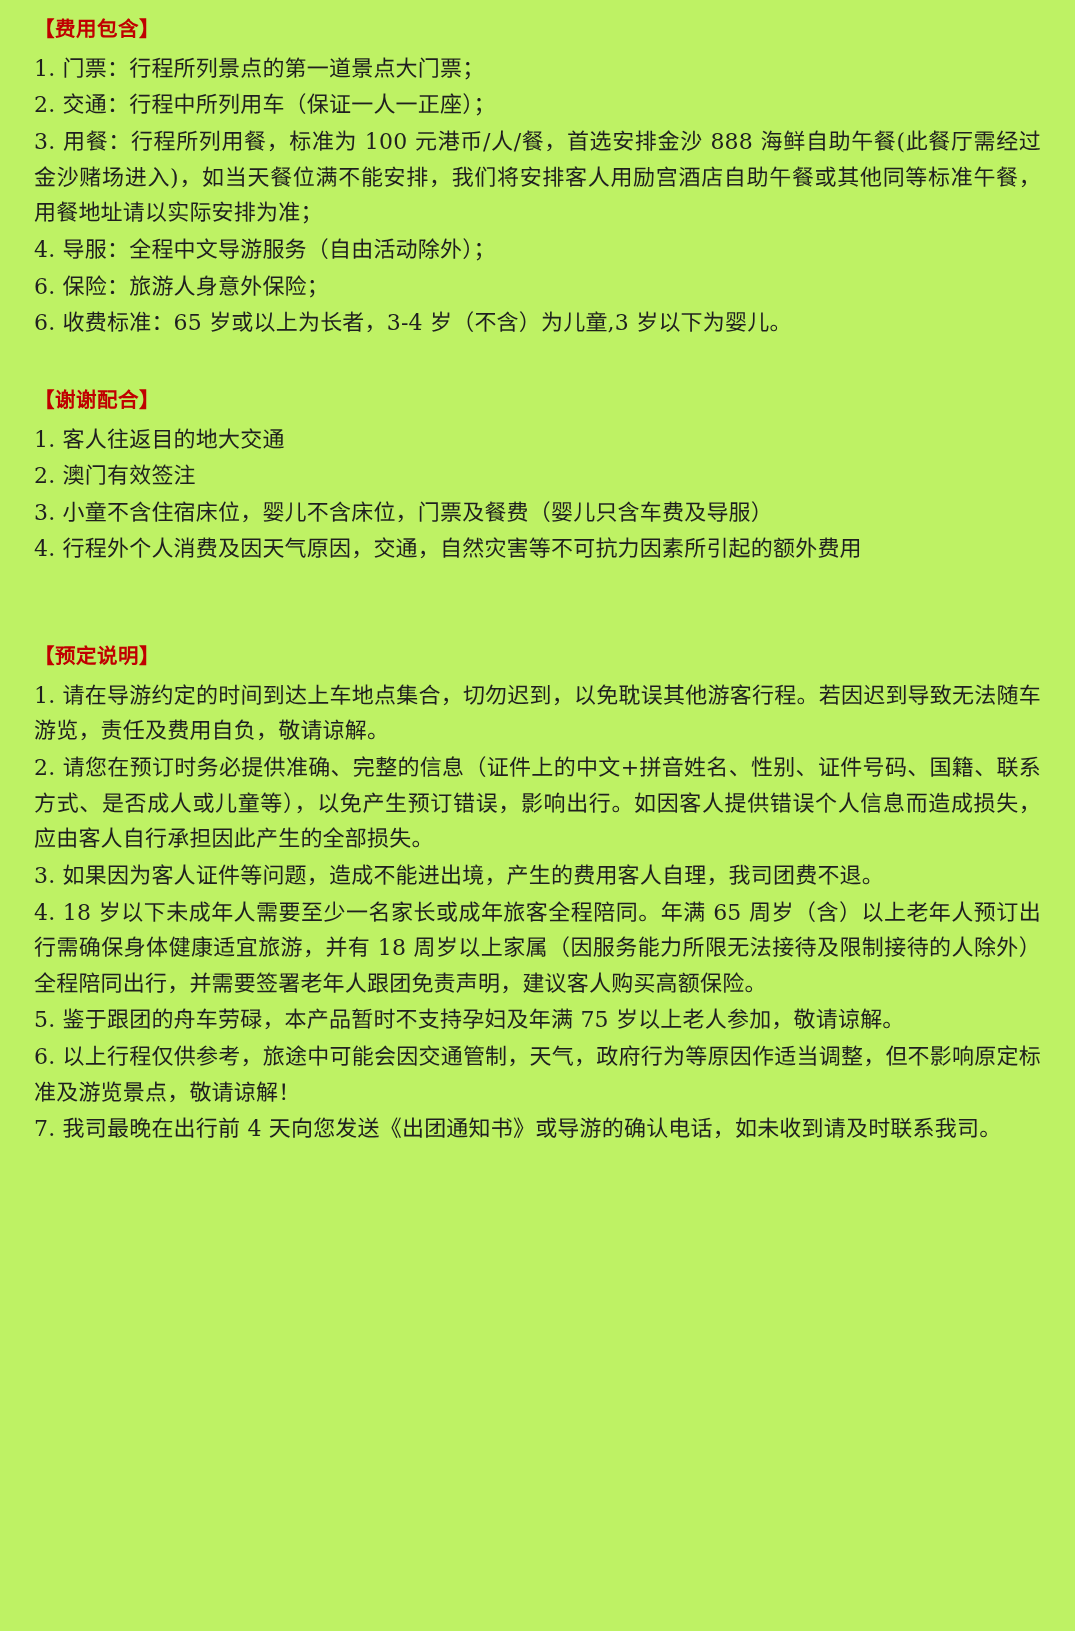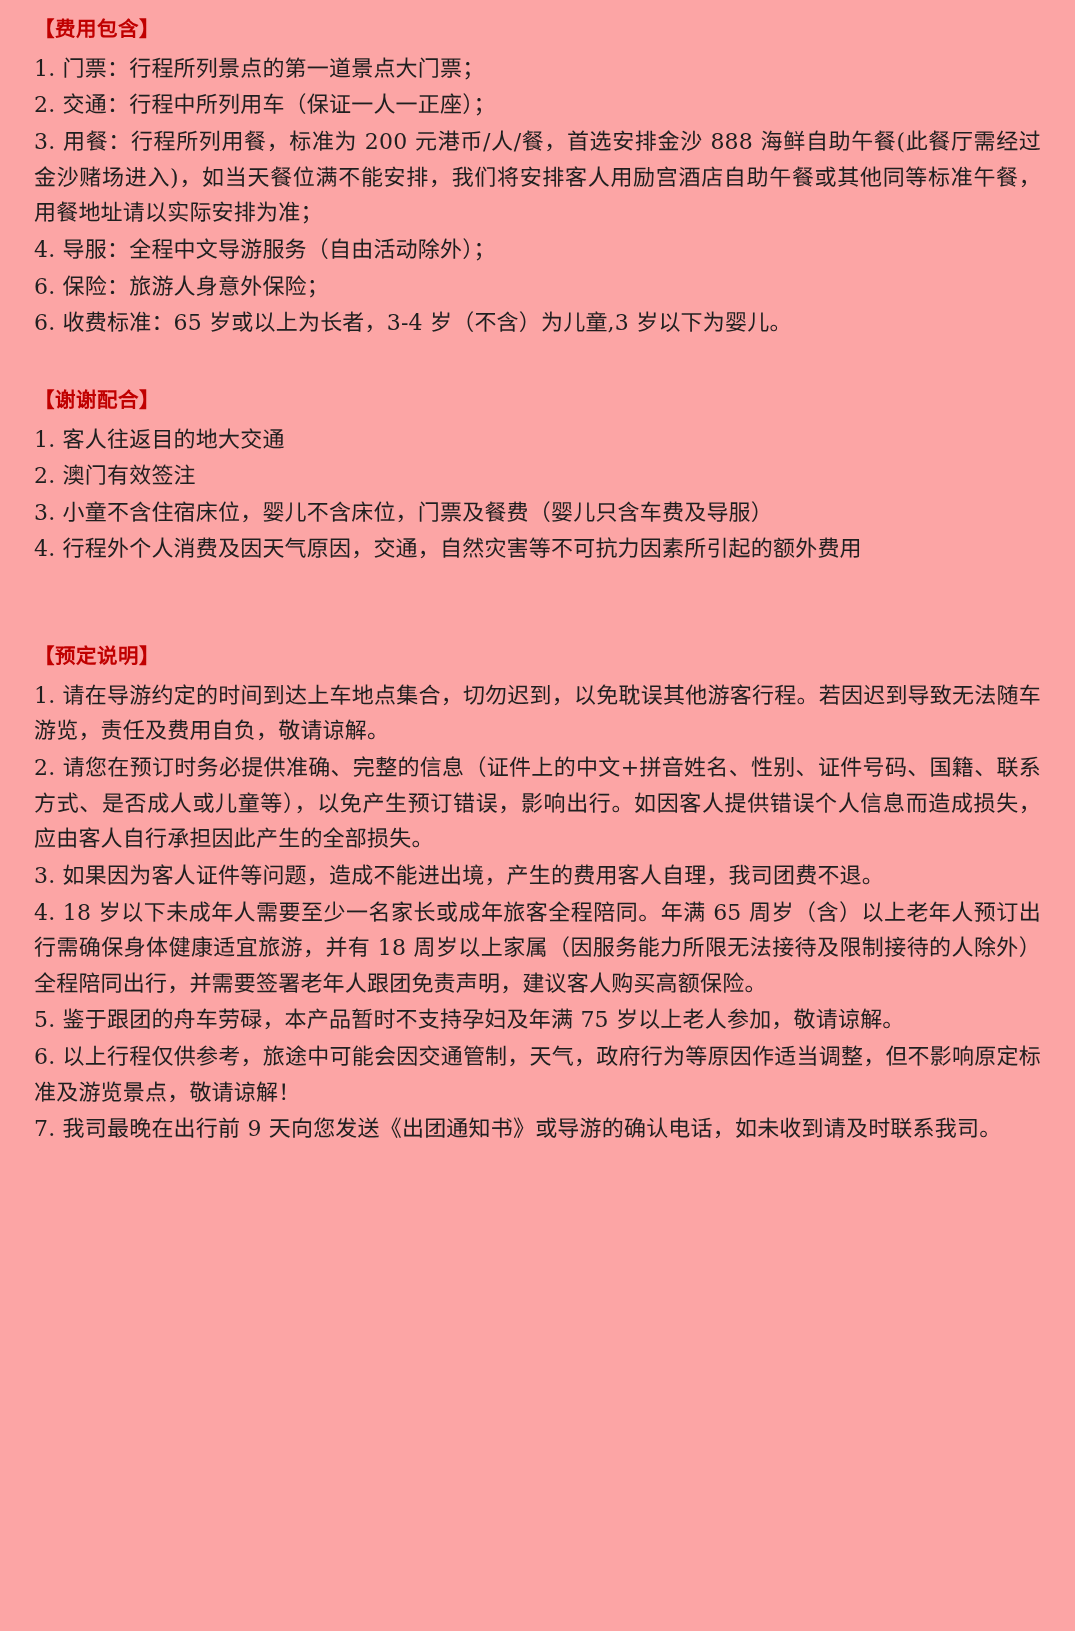--- a/index.html
+++ b/index.html
@@ -11,21 +11,21 @@
     width: 1075px;
     min-height: 1631px;
     font-family: "DejaVu Serif", "Liberation Serif", serif;
     color: #1a1a1a;
   }
   .page {
     width: 1075px;
     min-height: 1631px;
     box-sizing: border-box;
     padding: 14px 34px 10px 34px;
-    background: #fca5a5;
+    background: #bef264;
   }
   .section {
     margin-bottom: 14px;
   }
   .section-heading {
     color: #c00000;
     font-weight: bold;
     font-size: 20.5px;
     line-height: 1.5;
     letter-spacing: 0.5px;
@@ -45,21 +45,21 @@
 </style>
 </head>
 <body>
 
 <div class="page">
 
   <div class="section">
     <p class="section-heading">【费用包含】</p>
     <p class="item">1. 门票：行程所列景点的第一道景点大门票；</p>
     <p class="item">2. 交通：行程中所列用车（保证一人一正座）；</p>
-    <p class="item">3. 用餐：行程所列用餐，标准为 200 元港币/人/餐，首选安排金沙 888 海鲜自助午餐(此餐厅需经过金沙赌场进入)，如当天餐位满不能安排，我们将安排客人用励宫酒店自助午餐或其他同等标准午餐，用餐地址请以实际安排为准；</p>
+    <p class="item">3. 用餐：行程所列用餐，标准为 100 元港币/人/餐，首选安排金沙 888 海鲜自助午餐(此餐厅需经过金沙赌场进入)，如当天餐位满不能安排，我们将安排客人用励宫酒店自助午餐或其他同等标准午餐，用餐地址请以实际安排为准；</p>
     <p class="item">4. 导服：全程中文导游服务（自由活动除外）；</p>
     <p class="item">6. 保险：旅游人身意外保险；</p>
     <p class="item">6. 收费标准：65 岁或以上为长者，3-4 岁（不含）为儿童,3 岁以下为婴儿。</p>
   </div>
 
   <div class="gap-lg"></div>
 
   <div class="section">
     <p class="section-heading">【谢谢配合】</p>
     <p class="item">1. 客人往返目的地大交通</p>
@@ -74,16 +74,16 @@
   <div class="gap-lg"></div>
 
   <div class="section">
     <p class="section-heading">【预定说明】</p>
     <p class="item">1. 请在导游约定的时间到达上车地点集合，切勿迟到，以免耽误其他游客行程。若因迟到导致无法随车游览，责任及费用自负，敬请谅解。</p>
     <p class="item">2. 请您在预订时务必提供准确、完整的信息（证件上的中文+拼音姓名、性别、证件号码、国籍、联系方式、是否成人或儿童等），以免产生预订错误，影响出行。如因客人提供错误个人信息而造成损失，应由客人自行承担因此产生的全部损失。</p>
     <p class="item">3. 如果因为客人证件等问题，造成不能进出境，产生的费用客人自理，我司团费不退。</p>
     <p class="item">4. 18 岁以下未成年人需要至少一名家长或成年旅客全程陪同。年满 65 周岁（含）以上老年人预订出行需确保身体健康适宜旅游，并有 18 周岁以上家属（因服务能力所限无法接待及限制接待的人除外）全程陪同出行，并需要签署老年人跟团免责声明，建议客人购买高额保险。</p>
     <p class="item">5. 鉴于跟团的舟车劳碌，本产品暂时不支持孕妇及年满 75 岁以上老人参加，敬请谅解。</p>
     <p class="item">6. 以上行程仅供参考，旅途中可能会因交通管制，天气，政府行为等原因作适当调整，但不影响原定标准及游览景点，敬请谅解！</p>
-    <p class="item">7. 我司最晚在出行前 9 天向您发送《出团通知书》或导游的确认电话，如未收到请及时联系我司。</p>
+    <p class="item">7. 我司最晚在出行前 4 天向您发送《出团通知书》或导游的确认电话，如未收到请及时联系我司。</p>
   </div>
 
 </div>
 
 </body></html>

